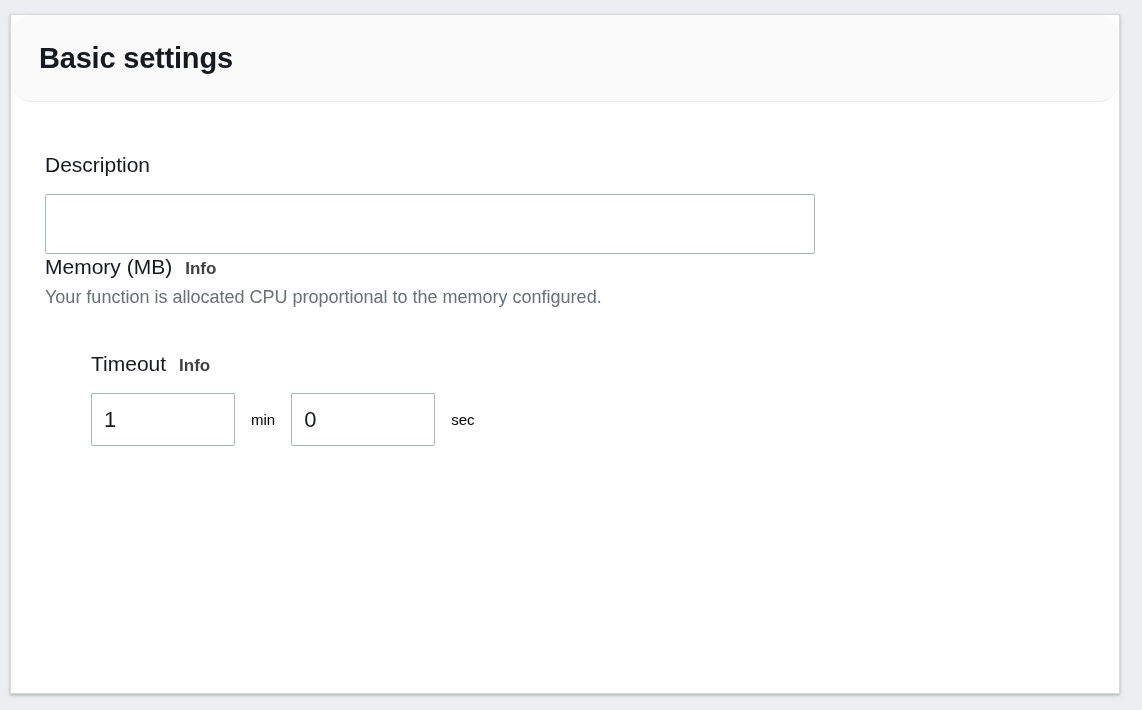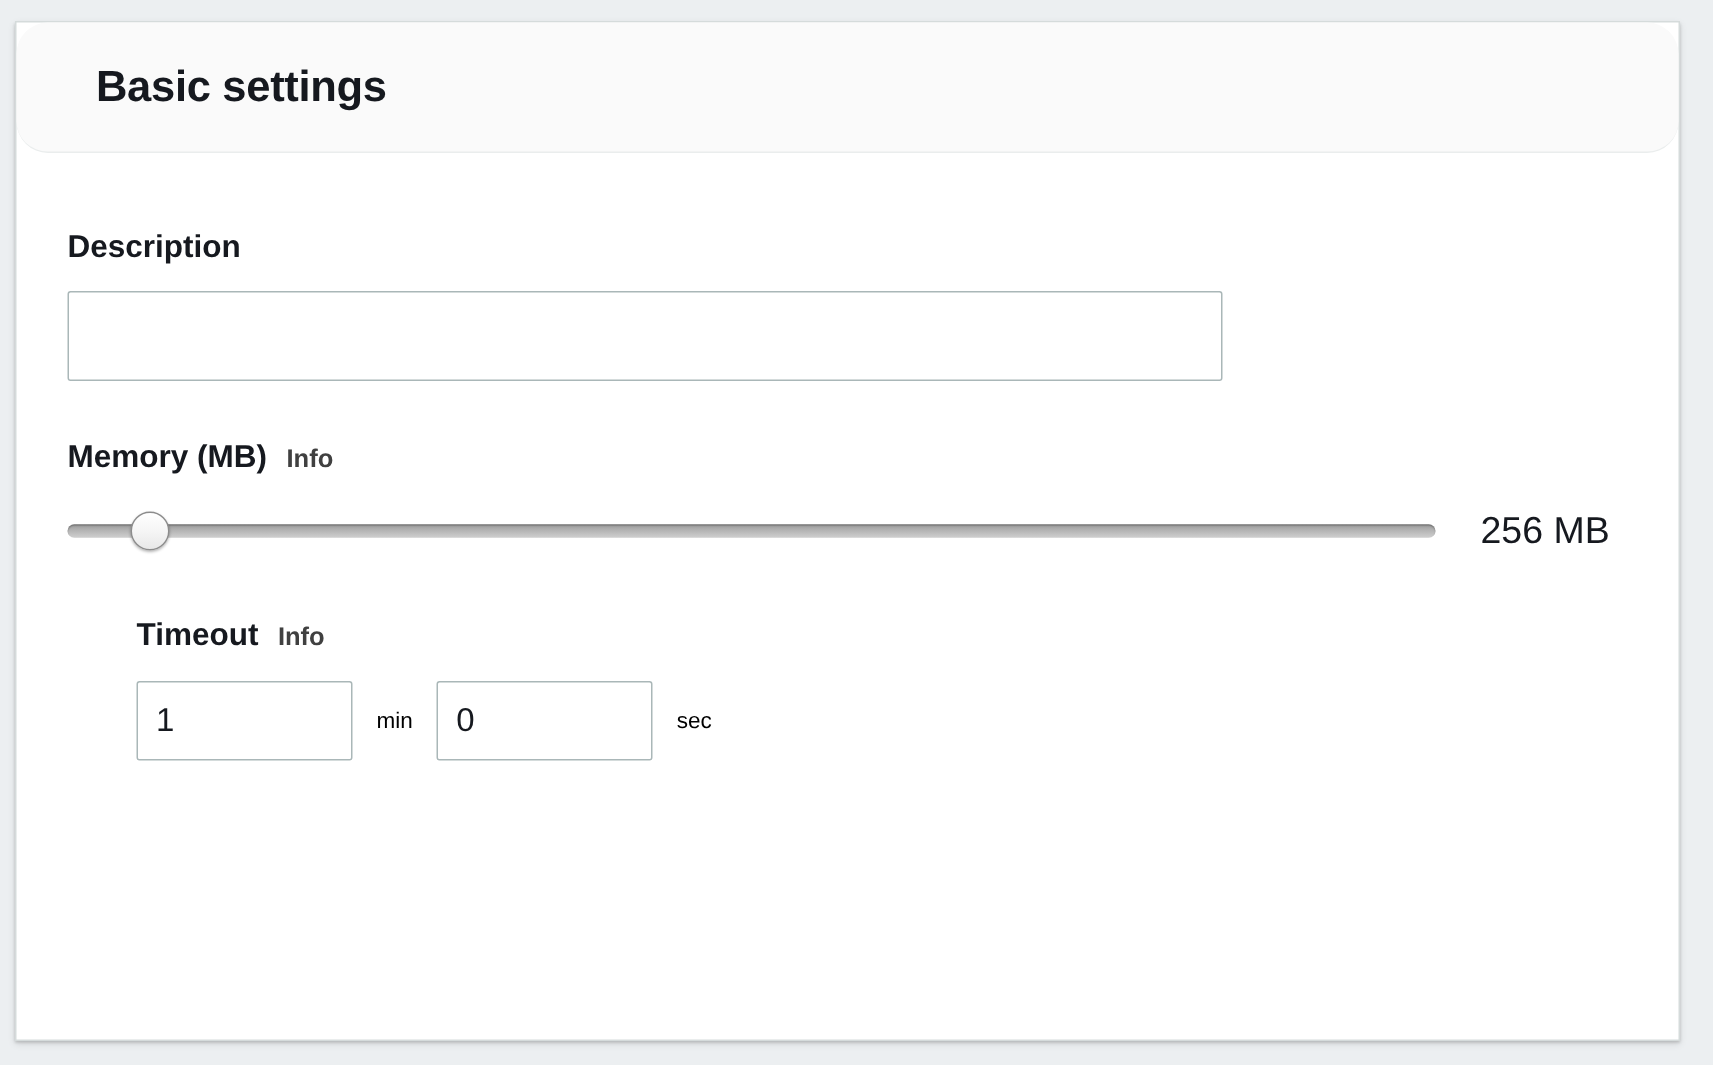--- a/index.html
+++ b/index.html
@@ -26,39 +26,39 @@
     box-shadow: 0 1px 2px rgba(0,0,0,0.18), 0 2px 5px rgba(0,0,0,0.10);
   }
 
   .panel-header {
     height: 87px;
     background: #fafafa;
     border-bottom: 1px solid #eaeded;
     box-sizing: border-box;
     display: flex;
     align-items: center;
-    padding-left: 53px;
+    padding-left: 28px;
     border-radius: 21px;
   }
 
   .panel-title {
     font-size: 29px;
     font-weight: bold;
     color: #16191f;
     letter-spacing: -0.2px;
   }
 
   .panel-body {
     padding: 50px 34px 0 34px;
   }
 
   .field-label {
     font-size: 21px;
     color: #16191f;
-    font-weight: bold;
+    font-weight: normal;
     line-height: 1.2;
   }
 
   .label-row {
     display: flex;
     align-items: baseline;
     gap: 13px;
   }
 
   .info-link {
@@ -86,21 +86,21 @@
     background: #ffffff;
     font-family: "Liberation Sans", sans-serif;
     font-size: 21px;
     color: #16191f;
     padding: 0 12px;
     box-sizing: border-box;
     outline: none;
   }
 
   
-  .memory-block { margin-top: 38px; }
+  .memory-block { }
 
   .slider-row {
     display: flex;
     align-items: center;
     margin-top: 22px;
   }
 
   .slider-wrap {
     position: relative;
     width: 912px;
@@ -186,28 +186,22 @@
     <div class="description-block">
       <div class="field-label">Description</div>
       <input class="text-input" type="text" value="" style="">
     </div>
 
     <div class="memory-block">
       <div class="label-row">
         <span class="field-label">Memory (MB)</span>
         <span class="info-link">Info</span>
       </div>
-
-      <div class="slider-row">
-        <div class="slider-wrap">
-          <div class="slider-track"></div>
-          <div class="slider-thumb" id="memory-thumb" style="left: 6%;"></div>
-        </div>
-        <div class="memory-value">256 MB</div>
-      </div>
+      <div class="helper-text">Your function is allocated CPU proportional to the memory configured.</div>
+
     </div>
 
     <div class="timeout-block">
       <div class="label-row">
         <span class="field-label">Timeout</span>
         <span class="info-link">Info</span>
       </div>
 
       <div class="timeout-row">
         <input class="num-input" type="text" value="1" style="">

